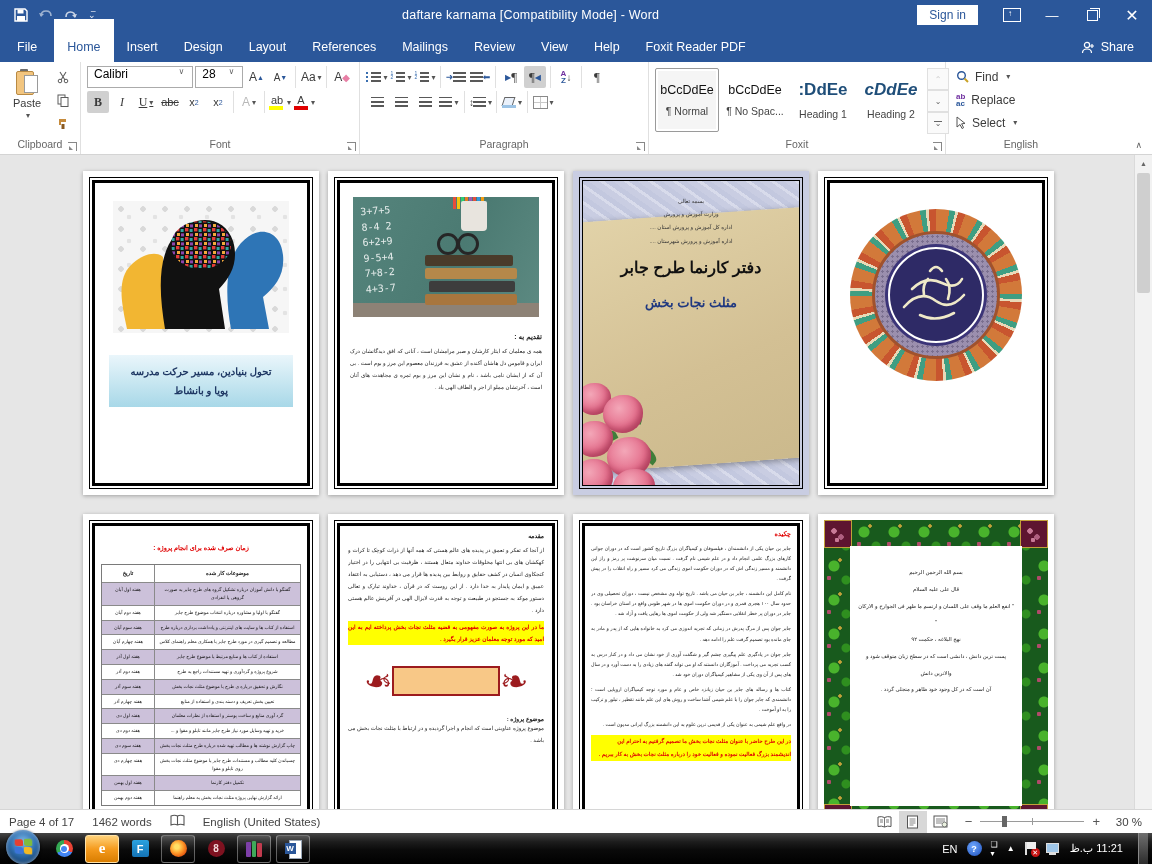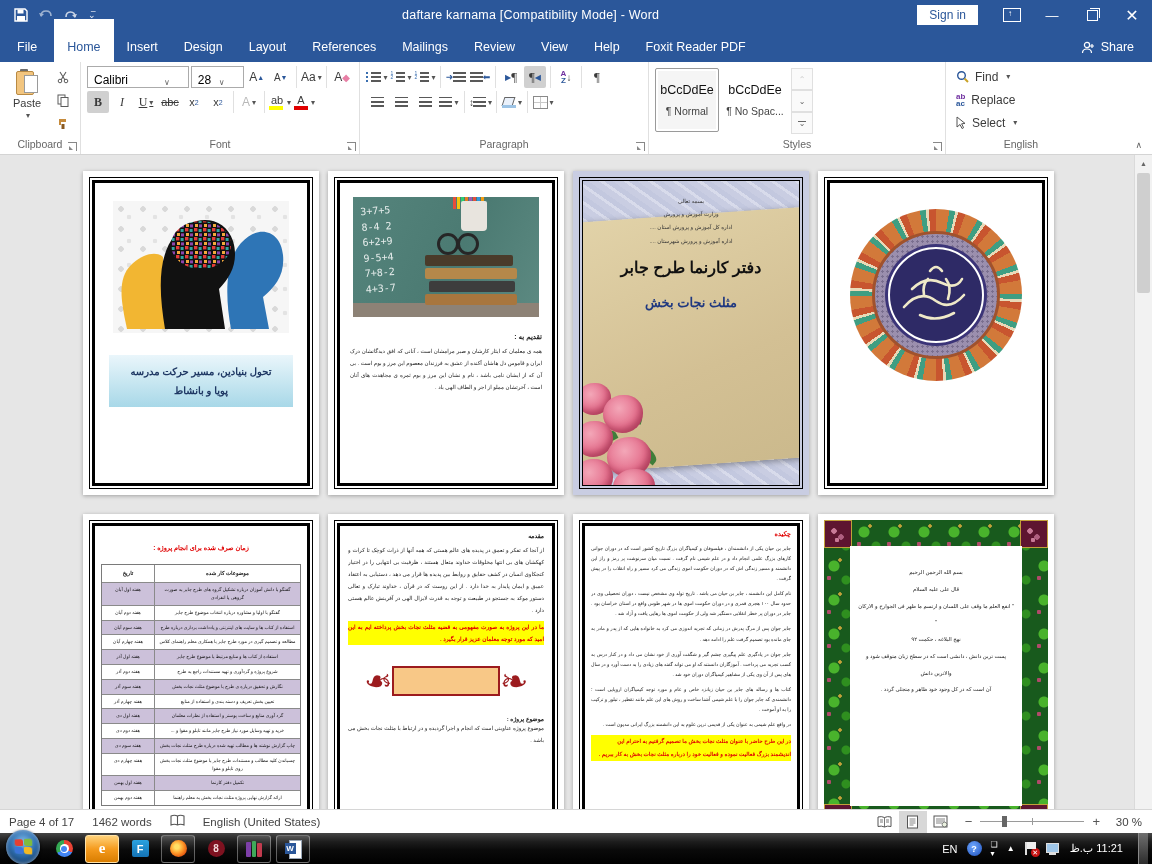--- a/index.html
+++ b/index.html
@@ -47,21 +47,21 @@
   .paste-big{width:42px;height:64px;display:flex;flex-direction:column;align-items:center;justify-content:flex-start;gap:2px;cursor:pointer;border-radius:2px;padding-top:3px;}
   .paste-big .lbl{font-size:11px;color:#3b3b3b;}
   .clip-ic{width:22px;height:26px;position:relative;}
   .clip-board{position:absolute;left:0;top:2px;width:16px;height:22px;background:#f2c57f;border:1px solid #b98a43;border-radius:2px;}
   .clip-top{position:absolute;left:4px;top:0;width:8px;height:4px;background:#6d6d6d;border-radius:1px;}
   .clip-page{position:absolute;right:0;top:6px;width:12px;height:16px;background:#fff;border:1px solid #9a9a9a;}
   .smallcol{display:flex;flex-direction:column;gap:1px;margin-left:2px;}
 
   
   .frow{display:flex;align-items:center;gap:2px;margin-bottom:3px;}
-  .combo{display:flex;align-items:flex-end;border:1px solid #ababab;background:#fff;height:20px;font-size:12px;padding:0 18px 0 6px;cursor:pointer;}
+  .combo{display:flex;align-items:flex-start;border:1px solid #ababab;background:#fff;height:20px;font-size:12px;padding:0 8px 0 6px;cursor:pointer;}
   .combo .cv{flex:1;}
   .combo .ca{font-size:8px;color:#666;padding-left:6px;}
   .btn-b{font-weight:bold;font-family:"Liberation Serif",serif;}
   .btn-i{font-style:italic;font-family:"Liberation Serif",serif;}
   .btn-u{text-decoration:underline;font-family:"Liberation Serif",serif;}
   .btn-abc{text-decoration:line-through;font-size:11px;}
   .subsup{font-size:11px;}
   .subsup sub,.subsup sup{font-size:7px;color:#2b579a}
   .ghost{color:#b8b8b8}
   .hl-ic,.fc-ic{position:relative;width:16px;height:16px;font-size:11px;text-align:center;line-height:13px;}
@@ -483,28 +483,36 @@
       <div class="gbody" style="display:flex;">
         <div class="stylecards">
           <div class="scard sel">
             <span class="prev">bCcDdEe</span>
             <span class="sname">¶ Normal</span>
           </div>
           <div class="scard">
             <span class="prev">bCcDdEe</span>
             <span class="sname">¶ No Spac...</span>
           </div>
+          <div class="scard">
+            <span class="prev h1">:DdEe</span>
+            <span class="sname">Heading 1</span>
+          </div>
+          <div class="scard">
+            <span class="prev h2">cDdEe</span>
+            <span class="sname">Heading 2</span>
+          </div>
         </div>
         <div class="sarrows">
           <span class="sarr dis">⌃</span>
           <span class="sarr">⌄</span>
           <span class="sarr more"><span style="border-top:1px solid #666;width:8px;display:inline-block"></span>⌄</span>
         </div>
       </div>
-      <div class="glabel">Styles</div>
+      <div class="glabel">Foxit</div>
       <span class="launcher"></span>
     </div>
 
     <div class="rgroup" style="width:150px;border-right:none">
       <div class="gbody" style="padding-top:3px">
         <div class="edit-item">
           <svg width="13" height="13" viewBox="0 0 13 13">
               <circle cx="5.5" cy="5.5" r="3.8" fill="none" stroke="#2b579a" stroke-width="1.4"></circle>
               <path d="M8.5 8.5 L12 12" stroke="#c9a227" stroke-width="2"></path>
             </svg>

